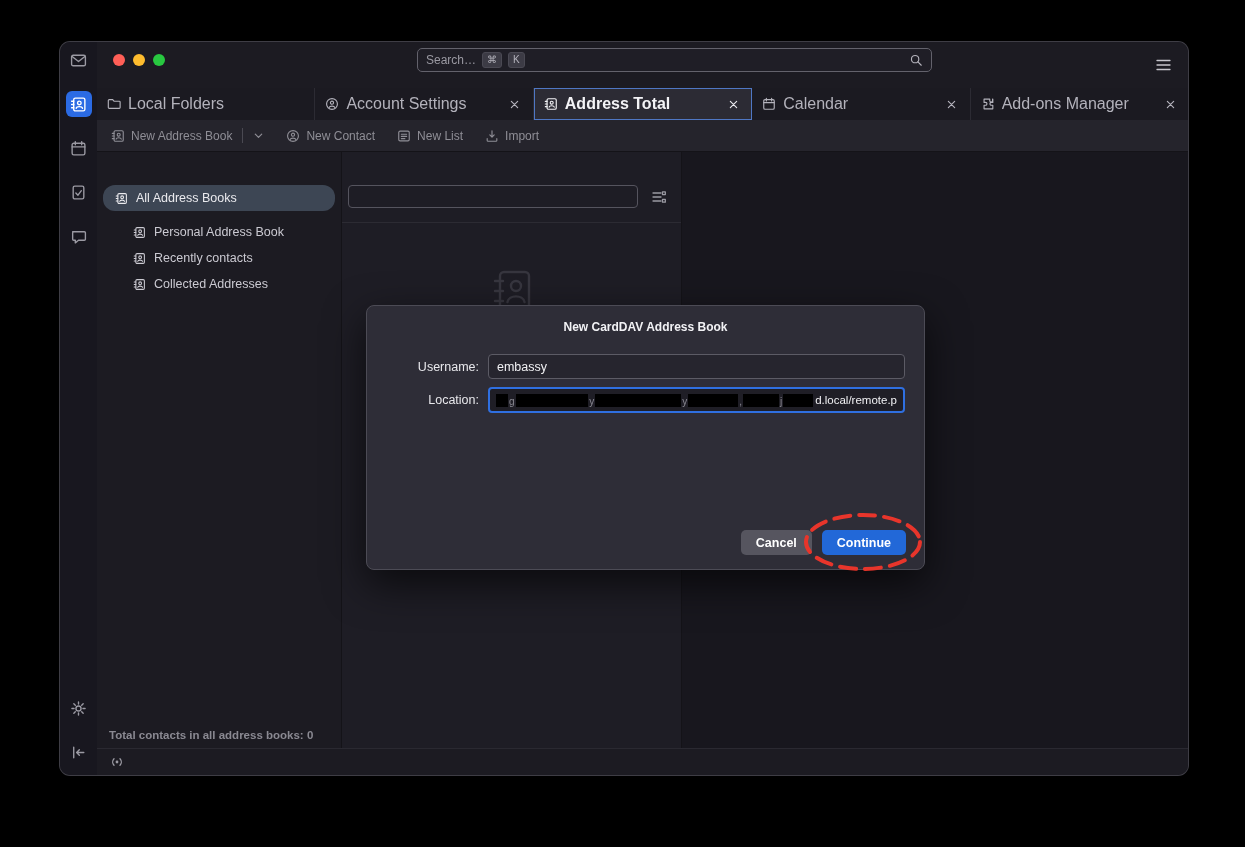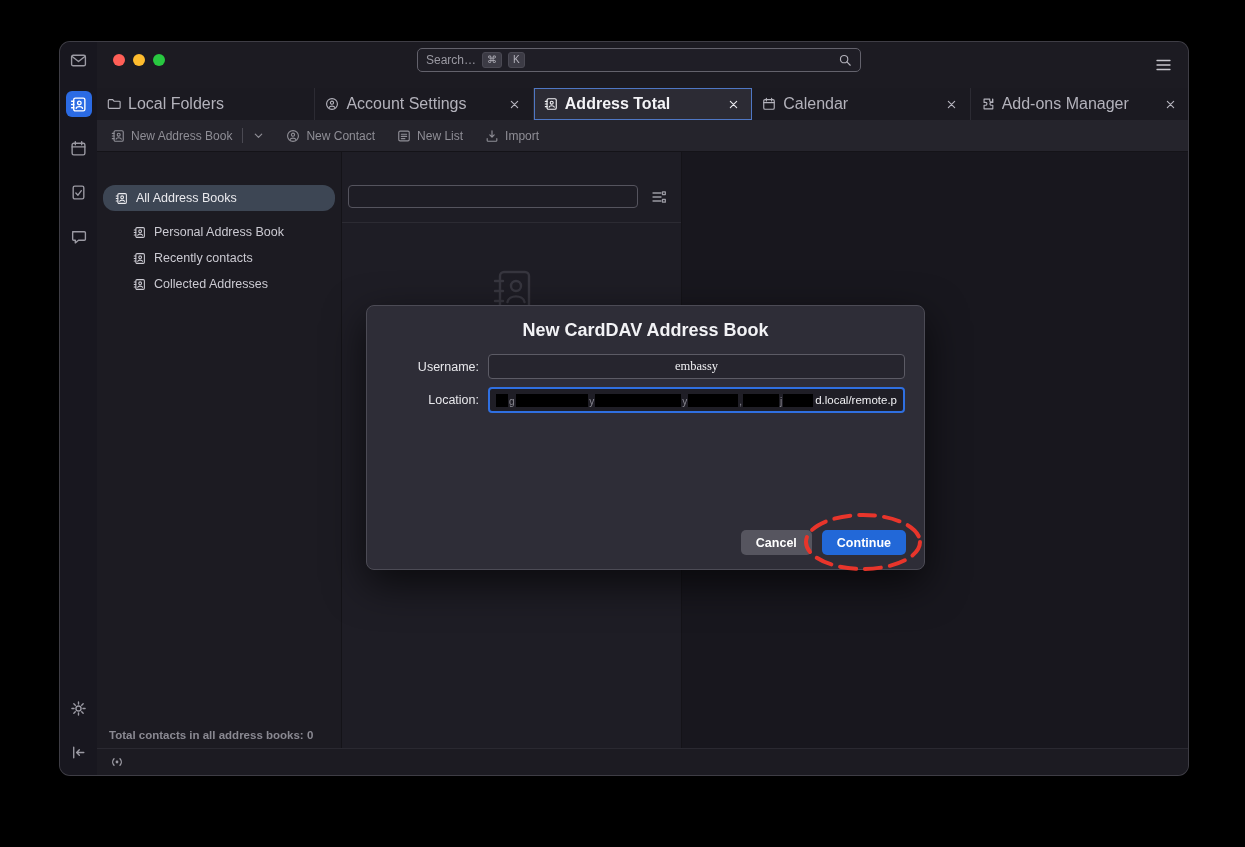--- a/index.html
+++ b/index.html
@@ -17,21 +17,21 @@
   .space.active { background:#2b6be4; color:#fff; }
   .spaces .spacer { flex:1; }
 
   
   .main-col { flex:1; display:flex; flex-direction:column; position:relative; min-width:0; }
 
   .titlebar { height:46px; position:relative; background:#1c1b22; flex:none; }
   .traffic-lights { position:absolute; left:16px; top:12px; display:flex; gap:8px; }
   .tl { width:12px; height:12px; border-radius:50%; display:inline-block; cursor:pointer; }
   .tl.red { background:#ff5f57; } .tl.yellow { background:#febc2e; } .tl.green { background:#28c840; }
-  .searchbar { position:absolute; left:320px; top:6px; width:444px; height:24px; border:1px solid #63626c; border-radius:5px; background:#1f1e26; display:flex; align-items:center; gap:6px; padding:0 8px; color:#9a99a2; font-size:12px; cursor:text; }
+  .searchbar { position:absolute; left:320px; top:6px; width:515px; height:24px; border:1px solid #63626c; border-radius:5px; background:#1f1e26; display:flex; align-items:center; gap:6px; padding:0 8px; color:#9a99a2; font-size:12px; cursor:text; }
   .key { background:#3c3b45; border:1px solid #4a4953; border-radius:3px; padding:0 4px; font-size:10px; line-height:14px; color:#b4b3bc; }
   .searchbar .mag { margin-left:auto; color:#b4b3bc; }
   .hamburger { position:absolute; right:12px; top:11px; width:26px; height:24px; background:transparent; border:none; color:#c7c6cd; display:grid; place-items:center; cursor:pointer; }
 
   
   .tabbar { height:32px; background:#1b1a21; display:flex; flex:none; }
   .tab { flex:1; min-width:0; display:flex; align-items:center; gap:7px; padding:0 10px; font-size:16px; color:#b3b2bb; border-right:1px solid #2c2b33; cursor:pointer; position:relative; }
   .tab:last-child { border-right:none; }
   .tab .tlabel { white-space:nowrap; overflow:hidden; text-overflow:ellipsis; }
   .tab.active { background:#2c2b34; color:#f3f3f6; outline:1px solid #4f77c4; outline-offset:-1px; }
@@ -60,26 +60,26 @@
   .disp-btn { width:20px; height:20px; background:transparent; border:none; color:#9b9aa3; display:grid; place-items:center; cursor:pointer; }
   .list-divider { margin-top:14px; border-top:1px solid #2c2b33; }
   .big-ab-icon { position:absolute; left:147px; top:116px; color:#37363f; }
 
   .detail-pane { flex:1; background:#18171e; }
 
   .statusbar { height:27px; background:#1c1b22; border-top:1px solid #2a2931; display:flex; align-items:center; padding-left:12px; color:#9b9aa3; flex:none; }
 
   
   .dialog { position:absolute; left:306px; top:263px; width:559px; height:265px; background:#2e2d37; border:1px solid #4c4b55; border-radius:8px; box-shadow:0 14px 40px rgba(0,0,0,.65); z-index:5; }
-  .dlg-title { text-align:center; margin-top:14px; font-size:18px; font-weight:700; color:#f2f2f5; }
+  .dlg-title { text-align:center; margin-top:14px; font-size:12px; font-weight:700; color:#f2f2f5; }
   .dlg-row { position:absolute; left:16px; right:19px; display:flex; align-items:center;margin-left:32px; }
   .row-user { top:48px; }
   .row-loc { top:81px; }
   .dlg-label { width:64px; text-align:right; margin-right:9px; font-size:12.5px; color:#e8e8ec; flex:none; }
-  .dlg-input { flex:1; height:25px; background:#26252e; border:1px solid #5c5b65; border-radius:4px; color:#f0f0f3; padding:0 8px; font-size:12.5px; font-family:Liberation Serif, serif; outline:none;text-align:center; }
+  .dlg-input { flex:1; height:25px; background:#26252e; border:1px solid #5c5b65; border-radius:4px; color:#f0f0f3; padding:0 8px; font-size:12.5px; font-family:Liberation Sans, sans-serif; outline:none; }
   .loc-box { flex:1; height:26px; border:2px solid #2f6fe0; border-radius:4px; background:#1f1e26; display:flex; align-items:center; padding:0 6px; overflow:hidden; cursor:text; }
   .redact { height:13px; background:#000; display:inline-block; flex:none; }
   .redact.grow { flex:1; min-width:60px; }
   .frag { color:#8a8992; font-size:10px; line-height:10px; padding:0 1px; flex:none; transform:translateY(2px); }
   .loc-tail { color:#f0f0f3; font-size:11.5px; white-space:nowrap; flex:none; margin-left:2px; }
   .dlg-buttons { position:absolute; right:18px; bottom:14px; display:flex; gap:10px; }
   .btn { height:25px; padding:0 15px; border:none; border-radius:5px; color:#fff; font-size:12.5px; font-weight:700; font-family:inherit; cursor:pointer; }
   .btn.cancel { background:#56555f; }
   .btn.continue { background:#2268d8; }
 

